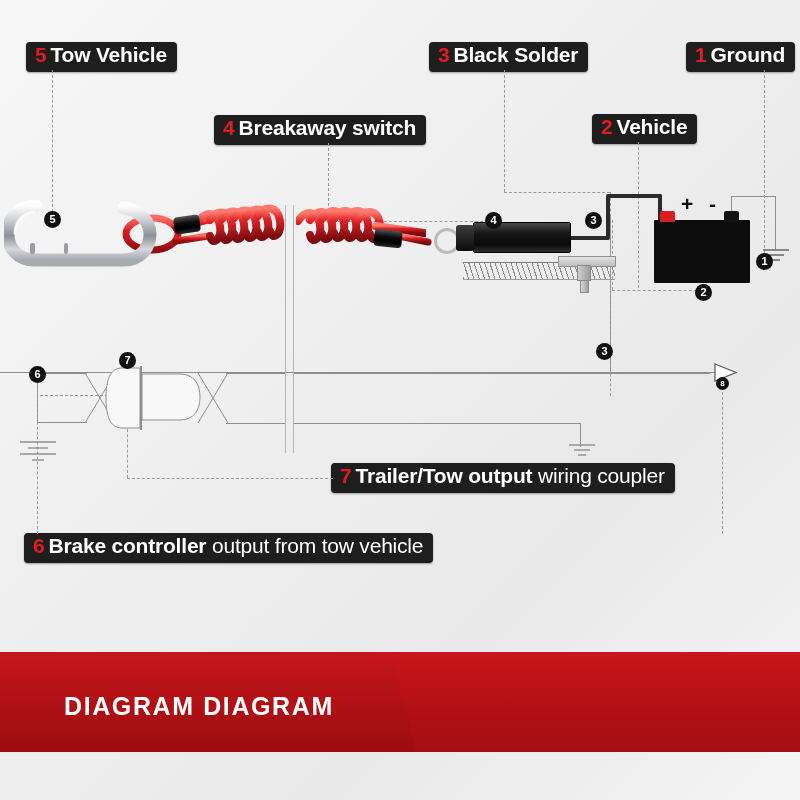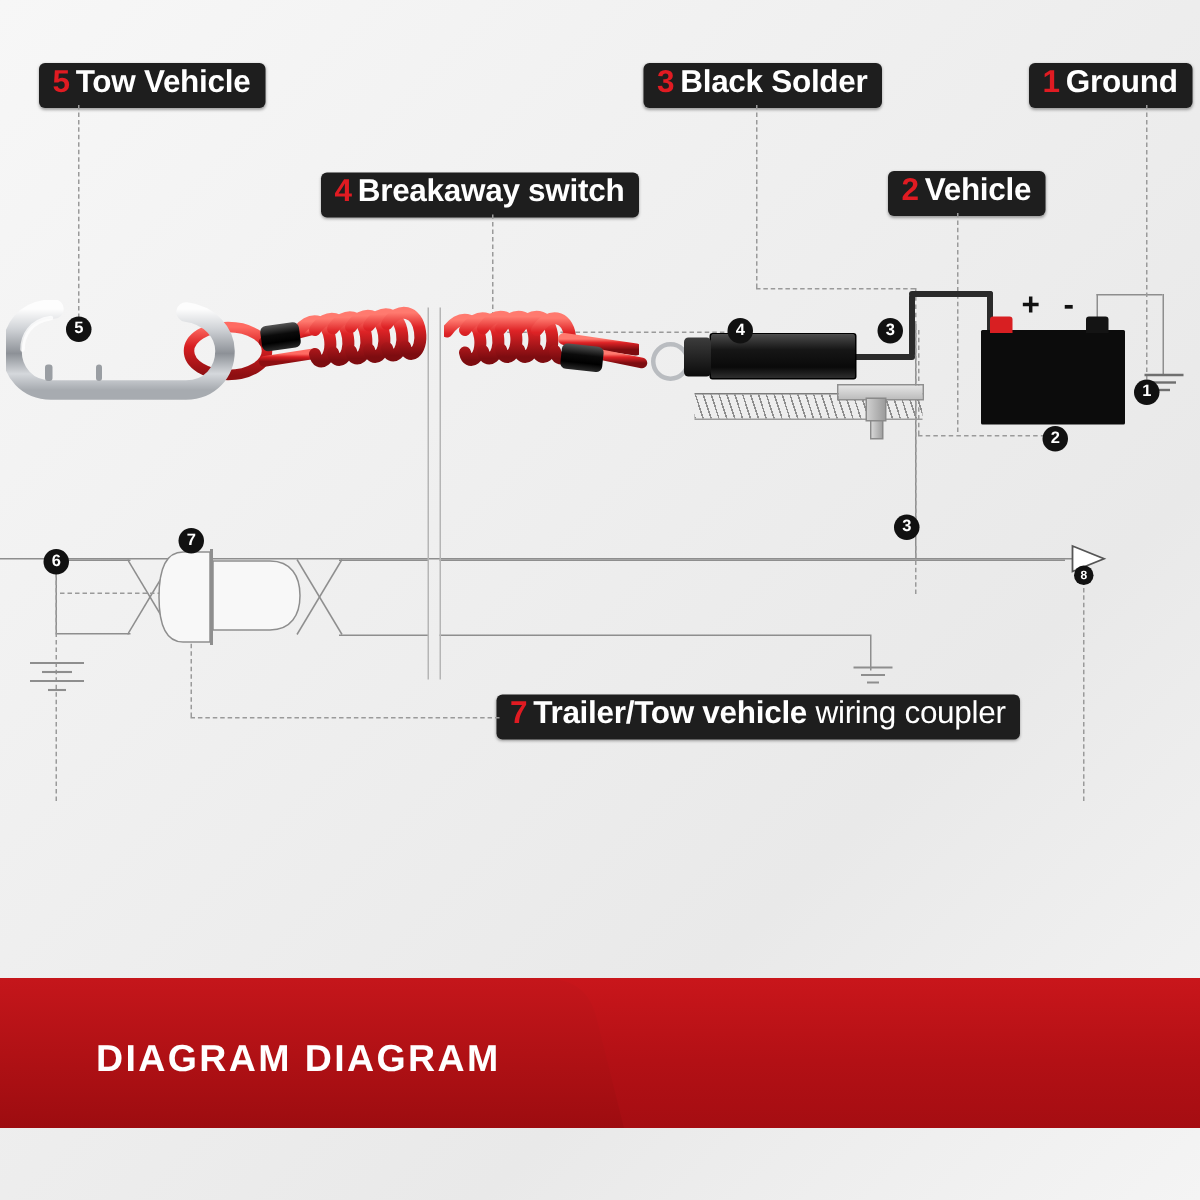--- a/index.html
+++ b/index.html
@@ -147,23 +147,26 @@
   <div class="label" style="left:592px;top:114px;">
     <span class="num">2</span><span class="b">Vehicle</span><span class="r"></span>
   </div>
 
   <div class="label" style="left:686px;top:42px;">
     <span class="num">1</span><span class="b">Ground</span><span class="r"></span>
   </div>
 
 
   <div class="label" style="left:331px;top:463px;">
-    <span class="num">7</span><span class="b">Trailer/Tow vehicle</span><span class="r"> wiring coupler</span>
-  </div>
-
+    <span class="num">7</span><span class="b">Trailer/Tow output</span><span class="r"> wiring coupler</span>
+  </div>
+
+  <div class="label" style="left:24px;top:533px;">
+    <span class="num">6</span><span class="b">Brake controller</span><span class="r"> output from tow vehicle</span>
+  </div>
 
 
   <div class="dashv" style="left:52px;top:70px;height:142px;"></div>
 
   <div class="dashv" style="left:328px;top:143px;height:78px;"></div>
   <div class="dashh" style="left:328px;top:221px;width:160px;"></div>
 
   <div class="dashv" style="left:504px;top:70px;height:122px;"></div>
   <div class="dashh" style="left:504px;top:192px;width:106px;"></div>
   <div class="dashv" style="left:610px;top:192px;height:25px;"></div>

